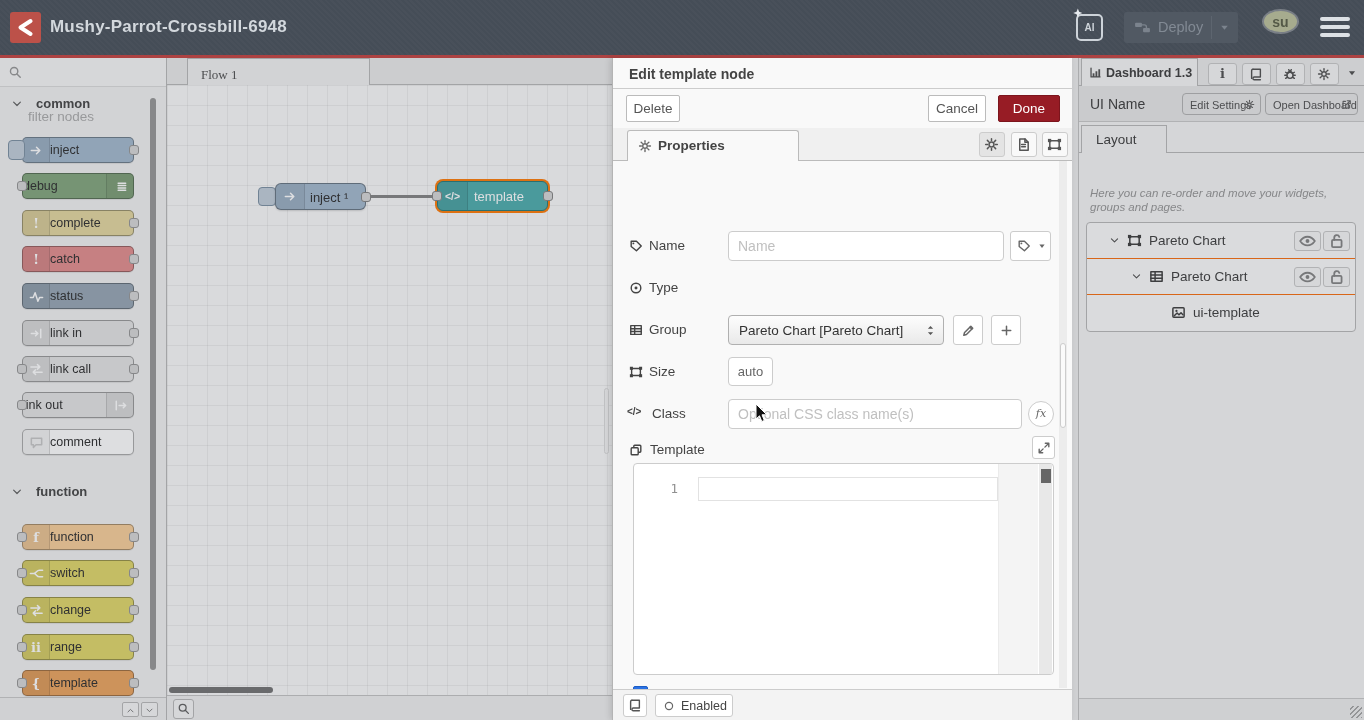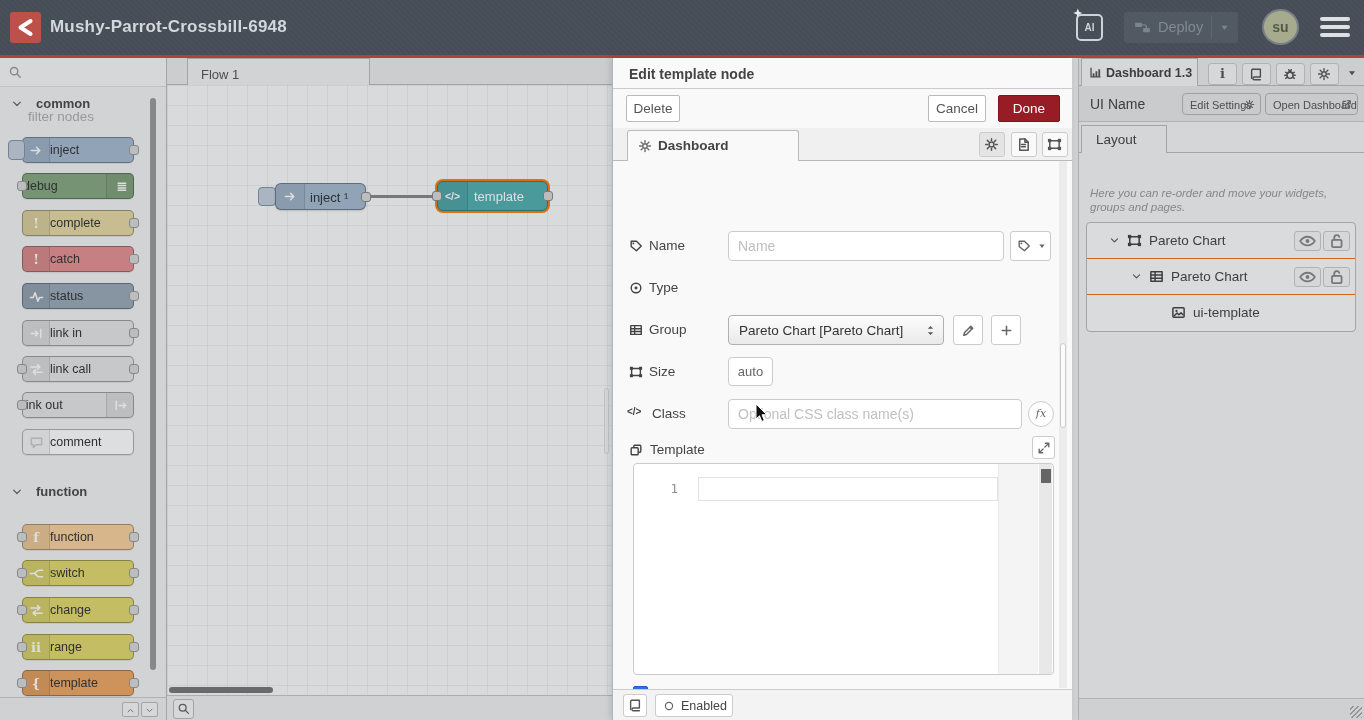--- a/index.html
+++ b/index.html
@@ -17,21 +17,21 @@
   #logo .svgslot{ width:23px; height:23px; margin:4px; }
   #app-title { left:50px; top:17px; font-size:17px; font-weight:bold; color:#d3d8dd; letter-spacing:.2px; }
   #ai-btn { left:1076px; top:14px; width:27px; height:27px; border:2px solid #cdd3d9; border-radius:5px; color:#cdd3d9; }
   #ai-btn .ai-txt { position:absolute; left:0; right:0; top:6px; text-align:center; font-size:10px; font-weight:bold; }
   #ai-btn .star { position:absolute; left:-6px; top:-8px; width:12px; height:12px; color:#e7ebef; }
   #deploy-btn { left:1124px; top:12px; width:114px; height:31px; background:#515963; border-radius:3px; color:#828a94; }
   #deploy-btn .dep-icon { position:absolute; left:10px; top:7px; width:17px; height:17px; color:#7b838d; }
   #deploy-btn .dep-label { position:absolute; left:34px; top:7px; font-size:14.5px; }
   #deploy-btn .dep-sep { position:absolute; right:26px; top:4px; bottom:4px; width:1px; background:#5d656f; }
   #deploy-btn .dep-caret { position:absolute; right:6px; top:8px; width:15px; height:15px; color:#7b838d; }
-  #avatar { left:1264px; top:11px; width:33px; height:32px; border-radius:50%; background:#a6ab8e;
+  #avatar { left:1264px; top:11px; width:33px; height:21px; border-radius:50%; background:#a6ab8e;
     box-shadow:0 0 0 2px rgba(255,255,255,0.28); color:#545947; font-size:14px; font-weight:bold;
     display:flex; align-items:center; justify-content:center; }
   #burger { left:1320px; top:17px; width:30px; height:22px; }
   #burger i { position:absolute; left:0; width:30px; height:4px; background:#dde1e5; border-radius:2px; }
   #red-strip { left:0; top:55px; width:1364px; height:3px; background:#ad4242; z-index:21; }
 
   
   #palette { left:0; top:58px; width:167px; height:662px; background:#f3f3f3; border-right:1px solid #bbb; }
   #filter-row { left:0; top:0; width:166px; height:29px; background:#f7f7f7; border-bottom:1px solid #ddd; }
   #filter-row .svgslot { position:absolute; left:8px; top:7px; width:14px; height:14px; color:#9a9a9a; }
@@ -55,21 +55,21 @@
   #palette-scroll { left:150px; top:40px; width:6px; height:572px; background:#9a9a9a; border-radius:3px; }
   #palette-footer { left:0; top:639px; width:166px; height:23px; background:#f0f0f0; border-top:1px solid #ccc; }
   .tinybtn { position:absolute; top:4px; width:17px; height:15px; border:1px solid #bbb; background:#f7f7f7; border-radius:2px; color:#777; }
   .tinybtn .svgslot { width:9px; height:9px; margin:2px 3px; }
 
   
   #canvas { left:167px; top:58px; width:445px; height:662px; background:#fbfbfb; overflow:hidden; }
   #tabbar { left:0; top:0; width:445px; height:27px; background:#ebebeb; border-bottom:1px solid #bbb; }
   #tab-flow1 { position:absolute; left:20px; top:0; width:183px; height:27px; background:#f3f3f3;
     border:1px solid #bbb; border-bottom:none; font-size:13px; color:#555; }
-  #tab-flow1 span { position:absolute; left:13px; top:8px; }
+  #tab-flow1 span { position:absolute; left:13px; top:8px;font-family:Liberation Serif, serif; }
   #grid { left:0; top:27px; width:445px; height:610px;
     background-image:linear-gradient(rgba(0,0,0,0.05) 1px, transparent 1px),
                      linear-gradient(90deg, rgba(0,0,0,0.05) 1px, transparent 1px);
     background-size:20px 20px; }
   #wire { left:0; top:27px; width:445px; height:610px; pointer-events:none; }
   .cnode { position:absolute; border-radius:6px; border:1px solid rgba(0,0,0,0.35); box-shadow:0 1px 2px rgba(0,0,0,0.15); }
   #node-inject { left:108px; top:125px; width:91px; height:27px; background:#a6bbcf; }
   #node-inject .nicon { position:absolute; left:0; top:0; width:29px; height:25px; border-right:1px solid rgba(0,0,0,0.12);
     background:rgba(0,0,0,0.05); border-radius:5px 0 0 5px; color:#fff; display:flex; align-items:center; justify-content:center; }
   #node-inject .nicon .svgslot { width:15px; height:15px; }
@@ -502,21 +502,21 @@
     <div id="tray-tabrow" class="abs">
       <div id="tab-properties">
         <span class="svgslot">
             <svg class="svgi" viewBox="0 0 16 16">
               <g fill="none" stroke="currentColor" stroke-width="1.6" stroke-linecap="round" stroke-linejoin="round">
                 <circle cx="8" cy="8" r="2.6"></circle>
                 <path d="M8 1.8v2M8 12.2v2M1.8 8h2M12.2 8h2M3.6 3.6L5 5M11 11l1.4 1.4M12.4 3.6L11 5M5 11l-1.4 1.4"></path>
               </g>
             </svg>
           </span>
-        <span>Dashboard</span>
+        <span>Properties</span>
       </div>
       <div class="traytabbtn active" style="left:366px"><span class="svgslot"><svg class="svgi" viewBox="0 0 16 16">
               <g fill="none" stroke="currentColor" stroke-width="1.6" stroke-linecap="round" stroke-linejoin="round">
                 <circle cx="8" cy="8" r="2.6"></circle>
                 <path d="M8 1.8v2M8 12.2v2M1.8 8h2M12.2 8h2M3.6 3.6L5 5M11 11l1.4 1.4M12.4 3.6L11 5M5 11l-1.4 1.4"></path>
               </g>
             </svg></span></div>
       <div class="traytabbtn" style="left:398px"><span class="svgslot"><svg class="svgi" viewBox="0 0 16 16">
               <g fill="none" stroke="currentColor" stroke-width="1.6" stroke-linecap="round" stroke-linejoin="round">
                 <path d="M4 2h5.5L13 5.5V14H4z"></path>

